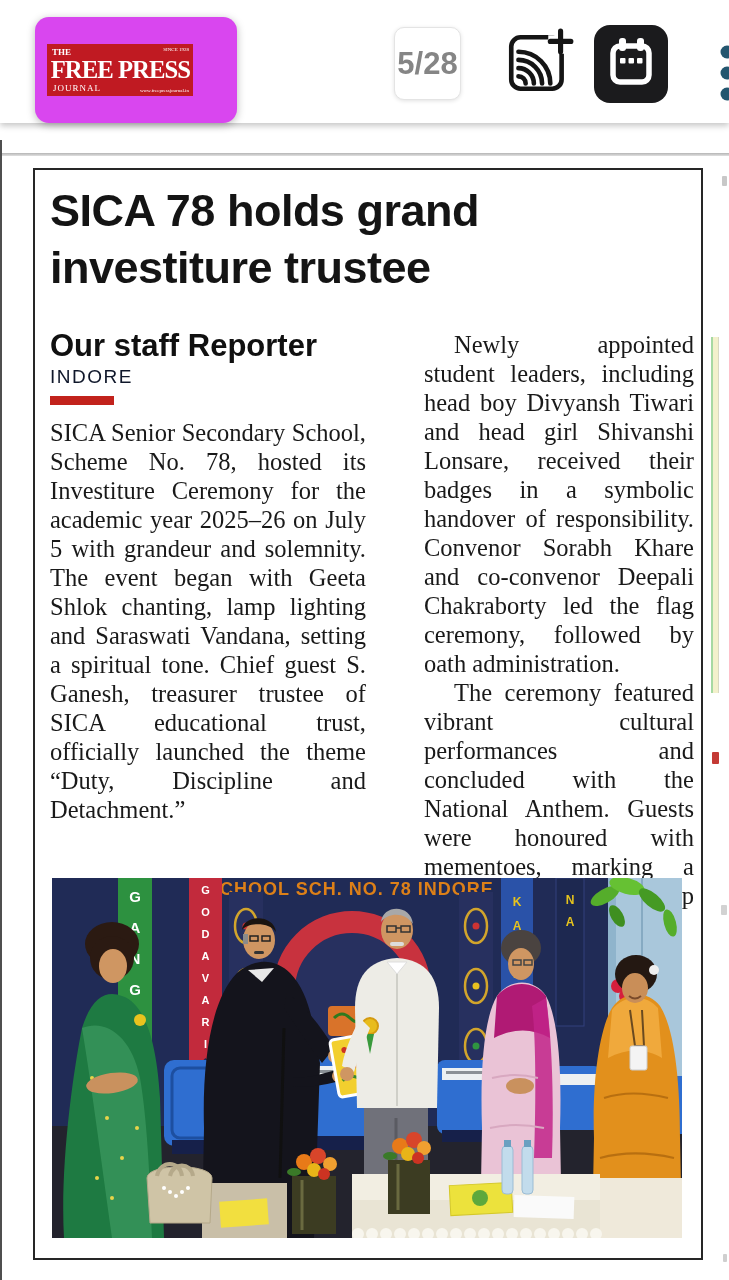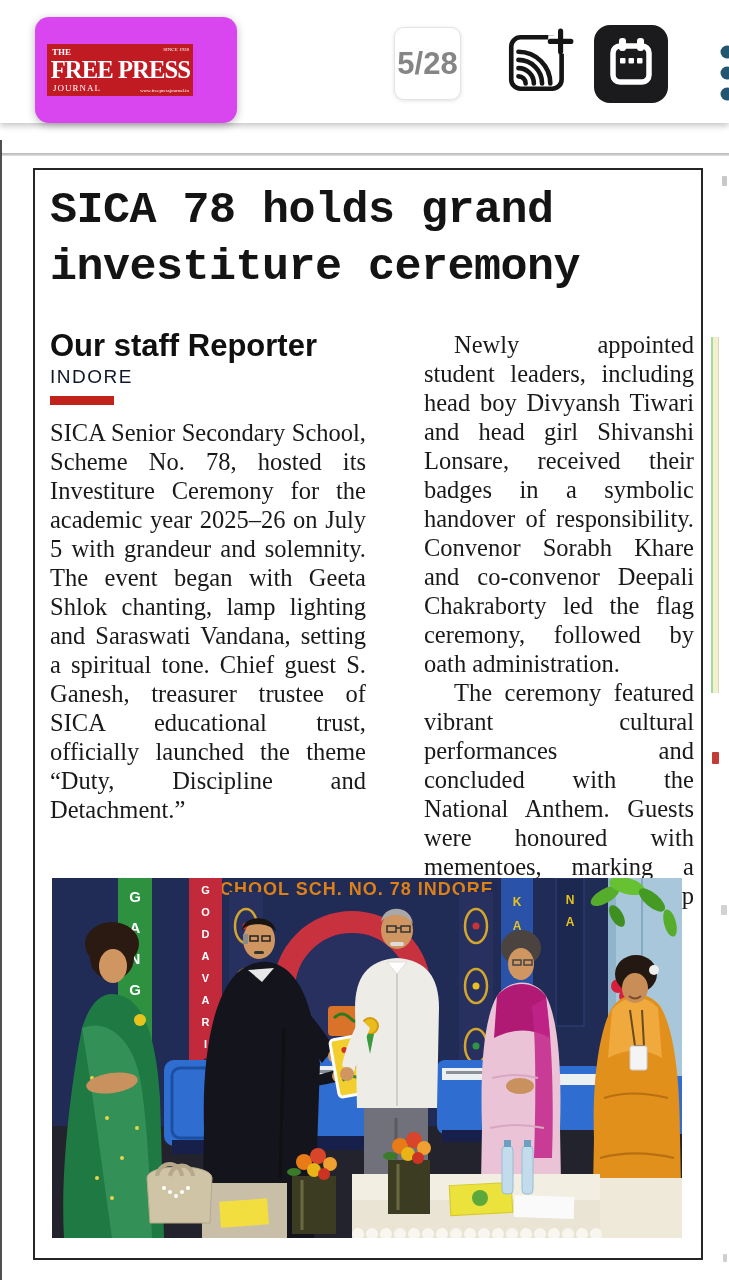--- a/index.html
+++ b/index.html
@@ -37,21 +37,21 @@
   
   .left-edge{position:absolute;left:0;top:140px;width:2px;height:1140px;background:#4f4f4f;}
   .sliver-strip{position:absolute;left:711px;top:337px;width:8px;height:356px;background:#f3f1cc;
                 border-left:2px solid #a7d9a2;border-right:1px solid #d9d9c2;box-sizing:border-box;}
   .speck{position:absolute;border-radius:1px;}
 
   
   .card{position:absolute;left:33px;top:168px;width:670px;height:1092px;background:#fff;
         border:2px solid #262626;box-sizing:border-box;}
   .headline{position:absolute;left:15px;top:12px;width:640px;color:#141414;
-            font-family:Liberation Mono, monospace;font-weight:700;
+            font-family:Liberation Sans, sans-serif;font-weight:700;
             font-size:45px;line-height:57px;letter-spacing:-.5px;}
   .byline{position:absolute;left:15px;top:158px;font-size:31px;font-weight:bold;color:#101010;}
   .location{position:absolute;left:15px;top:196px;font-size:19px;color:#0f172a;letter-spacing:1.5px;}
   .red-bar{position:absolute;left:15px;top:226px;width:64px;height:9px;background:#c2221c;}
   .body-col{position:absolute;font-family:"Liberation Serif","DejaVu Serif",serif;
             font-size:24.5px;line-height:29px;text-align:justify;color:#191919;}
   .col1{left:15px;top:248px;width:316px;}
   .col2{left:345px;top:160px;width:314px;}
   .body-col p{margin:0;}
   .col2 p{text-indent:30px;margin-left:44px;}
@@ -121,21 +121,21 @@
   <div class="sliver-strip"></div>
   <div class="speck" style="left:712px;top:752px;width:7px;height:12px;background:#c43a35;"></div>
   <div class="speck" style="left:722px;top:176px;width:5px;height:10px;background:#c8c8c8;"></div>
   <div class="speck" style="left:721px;top:905px;width:6px;height:10px;background:#d2d2d2;"></div>
   <div class="speck" style="left:723px;top:1254px;width:4px;height:8px;background:#cfcfcf;"></div>
 
   <div class="card">
 
     <div class="headline">
       <div>SICA 78 holds grand</div>
-      <div>investiture ceremony</div>
+      <div>investiture trustee</div>
     </div>
 
     <div class="byline">Our staff Reporter</div>
     <div class="location">INDORE</div>
     <div class="red-bar"></div>
 
     <div class="body-col col1">
       <p>SICA Senior Secondary School, Scheme No. 78, hosted its Investiture Ceremony for the academic year 2025–26 on July 5 with grandeur and solemnity. The event began with Geeta Shlok chanting, lamp lighting and Saraswati Vandana, setting a spiritual tone. Chief guest S. Ganesh, treasurer trustee of SICA educational trust, officially launched the theme “Duty, Discipline and Detachment.”</p>
     </div>
 

